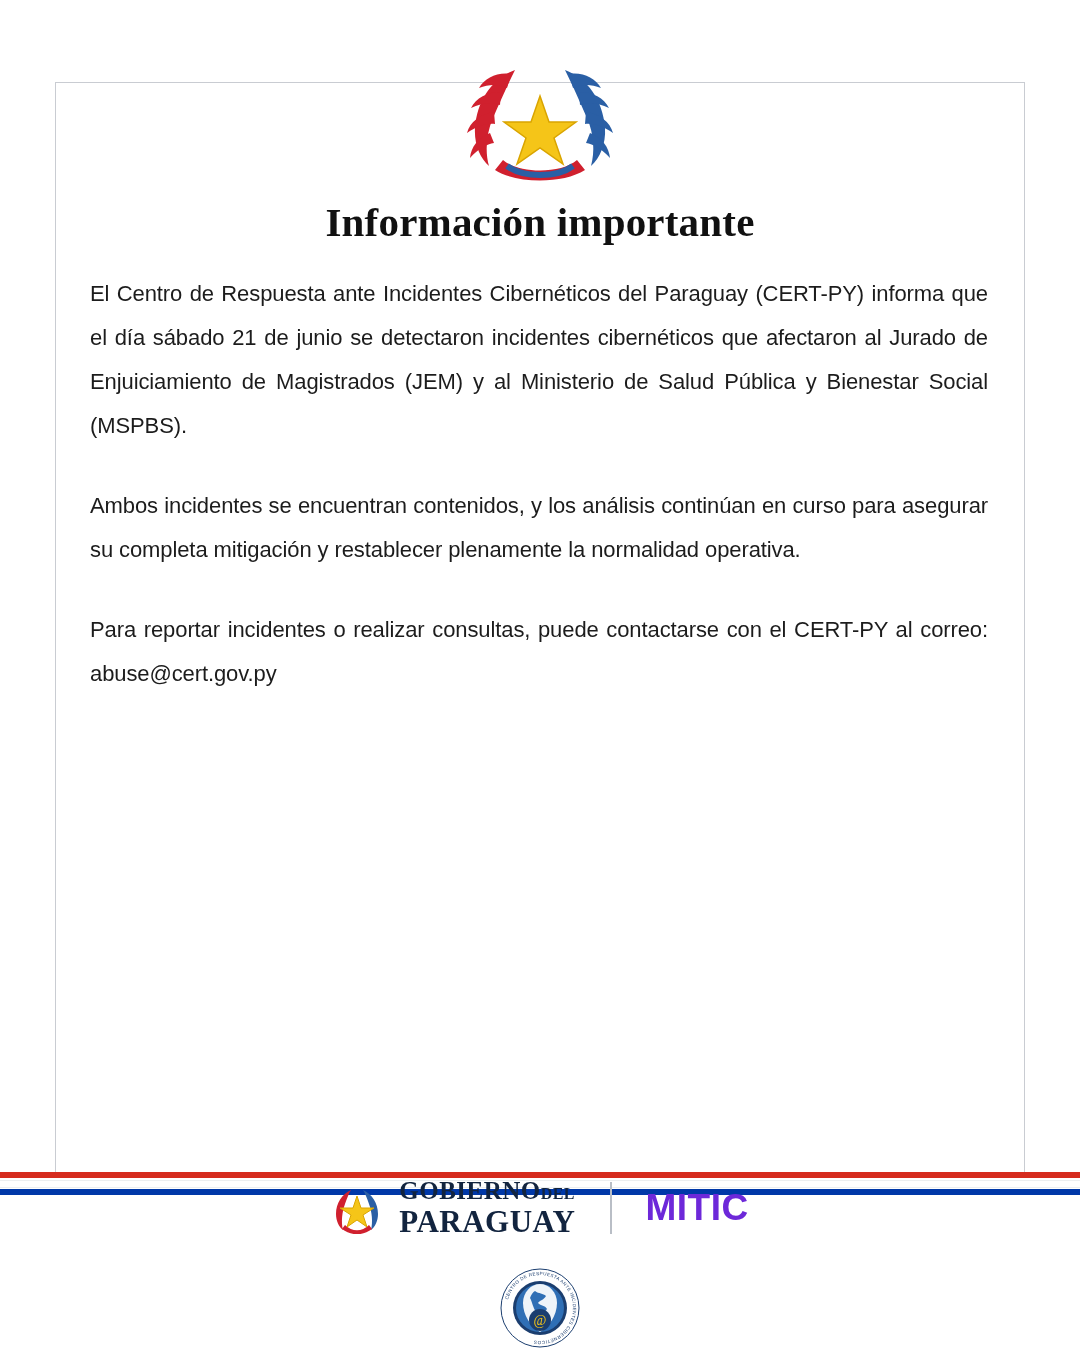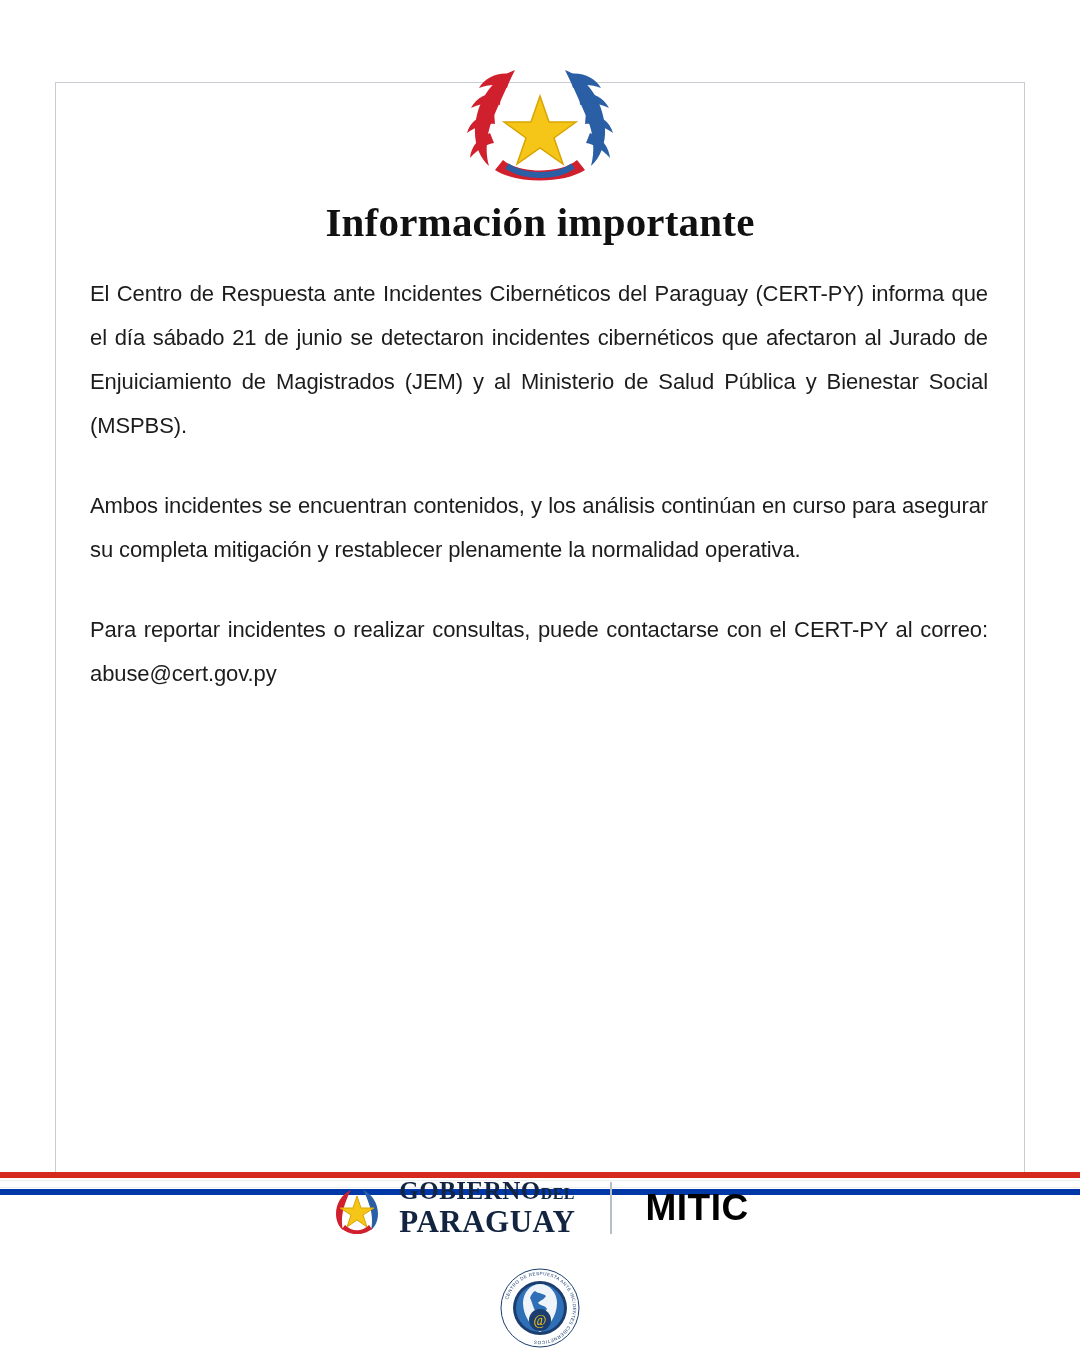--- a/index.html
+++ b/index.html
@@ -143,21 +143,21 @@
   .divider-v {
     width: 2px;
     height: 52px;
     background: #b9bec6;
     margin: 0 18px;
   }
   .mitic {
     font-family: "Liberation Sans", sans-serif;
     font-size: 37px;
     font-weight: bold;
-    color: #000000;
+    color: #6d28d9;
     letter-spacing: 0.5px;
   }
   .cert-lockup {
     display: flex;
     flex-direction: column;
     align-items: center;
     gap: 4px;
   }
   .cert-mark {
     width: 86px;

